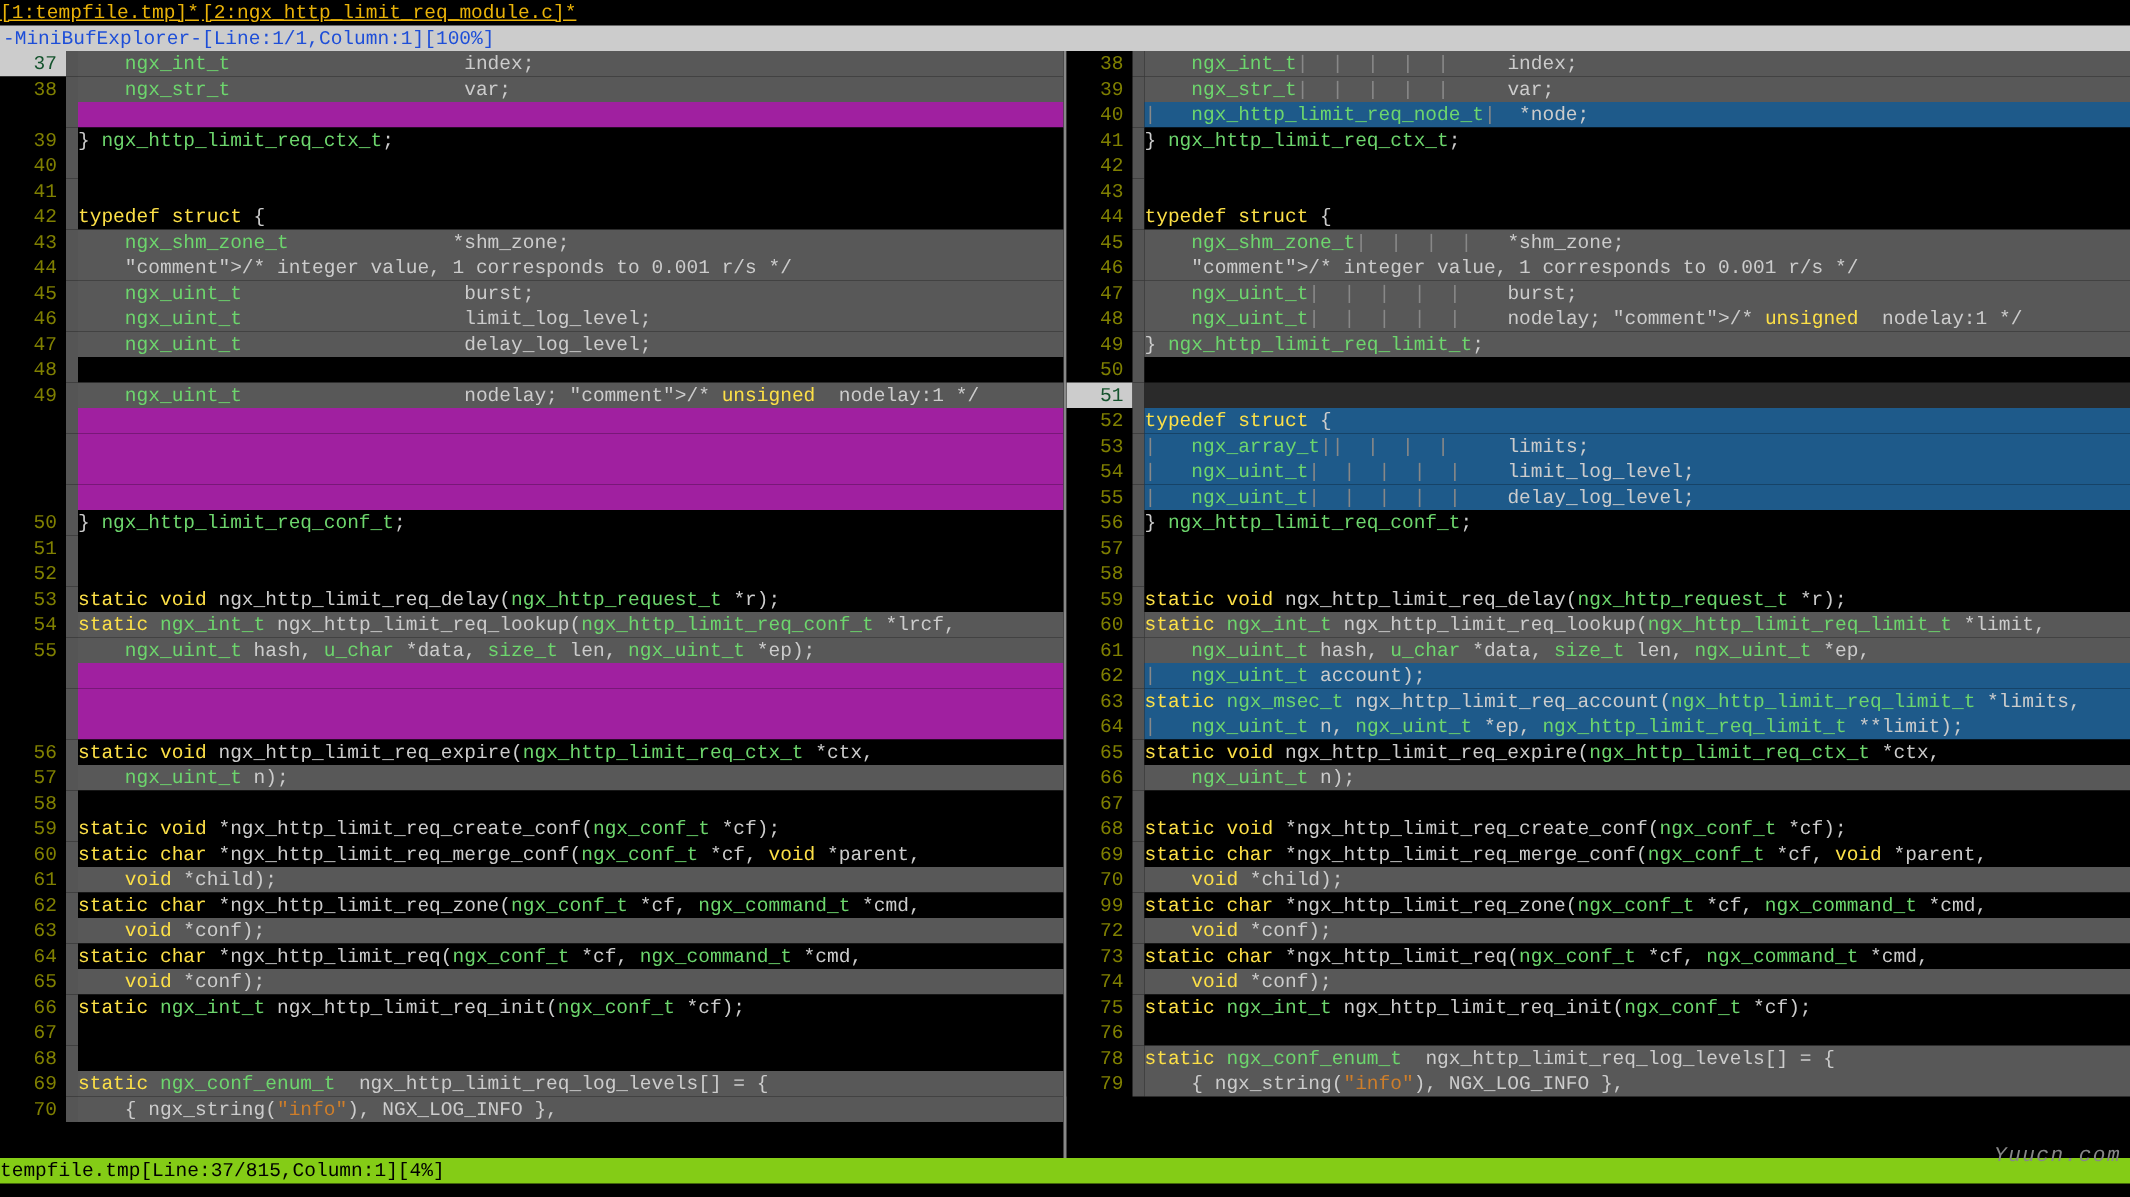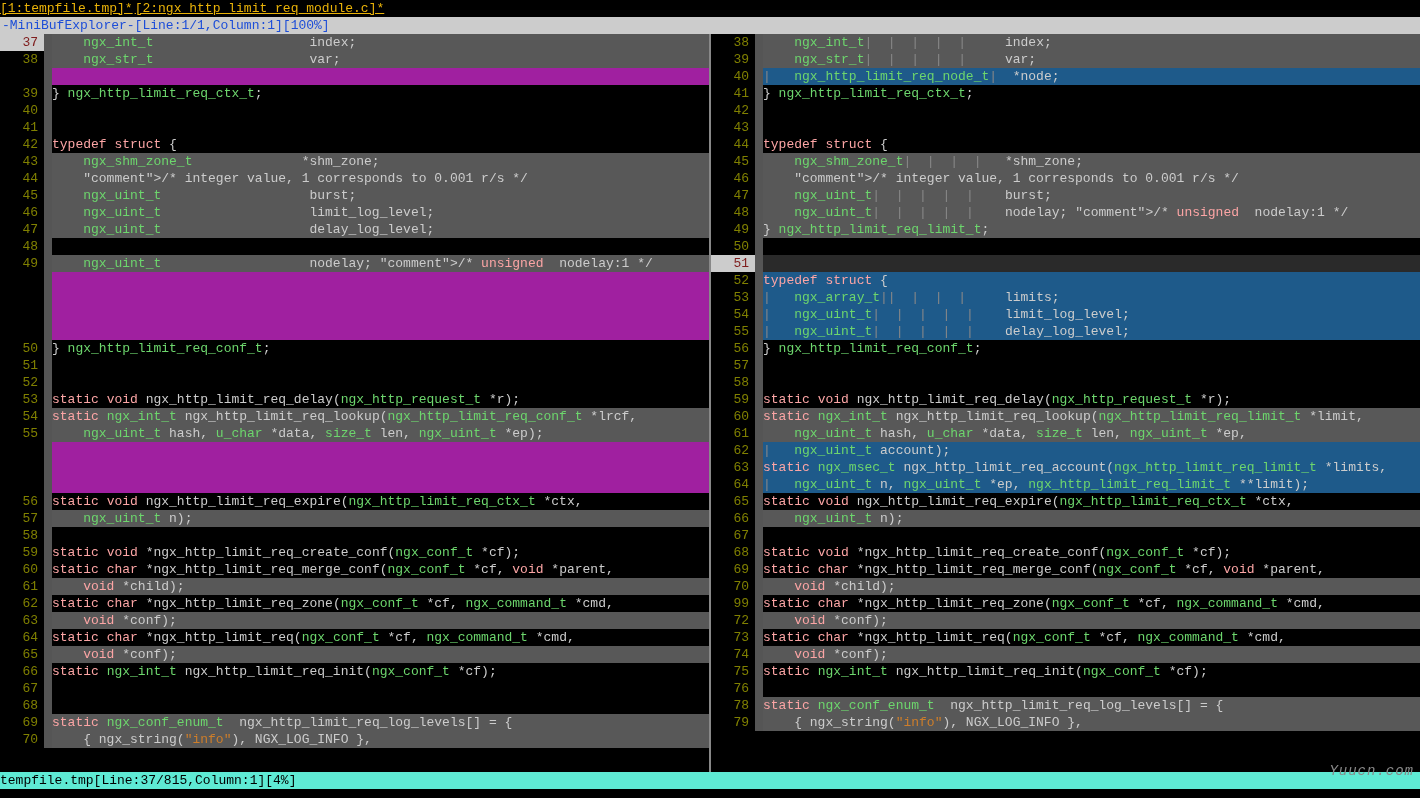--- a/index.html
+++ b/index.html
@@ -5,28 +5,28 @@
 *{margin:0;padding:0;box-sizing:border-box}
 body{background:#000;font-family:'Courier New',monospace;font-size:13px;color:#ccc;width:1420px;height:798px;overflow:hidden;line-height:17px}
 .top-tabs{background:#000;color:#eab308;padding:0 0;text-decoration:underline}
 .top-tabs span{margin-right:2px}
 .explorer-bar{background:#ccc;color:#1d4ed8;padding:0 2px}
 .diff-view{display:flex;height:738px}
 .pane{flex:1;overflow:hidden;position:relative}
 .pane-left{border-right:2px solid #888}
 .row{display:flex;height:17px;white-space:pre}
 .gutter{width:44px;text-align:right;padding-right:6px;color:#808000;background:#000;flex-shrink:0}
-.gutter.hl{background:#ccc;color:#7f1d1d}
+.gutter.hl{background:#ccc;color:#14532d}
 .fold{width:8px;background:#555;flex-shrink:0}
 .code{flex:1;background:#000;position:relative}
 .code.grey{background:#585858}
 .code.magenta{background:#a020a0}
 .code.blue{background:#1e5a8a}
 .code.cursorline{background:#2a2a2a}
-.kw{color:#fca5a5}
+.kw{color:#fde047}
 .type{color:#6dd66d}
 .str{color:#ce7e2a}
 .vbar{color:#888}
 .status-wrap{display:flex;width:100%}
 .watermark{position:absolute;right:6px;bottom:18px;color:#888;font-style:italic;font-size:14px;letter-spacing:1px}
 </style>
 </head>
 <body>
 
 <div class="top-tabs">
@@ -118,16 +118,16 @@
       <div class="row"><div class="gutter">73</div><div class="fold"></div><div class="code "><span class="kw">static</span> <span class="kw">char</span> *ngx_http_limit_req(<span class="type">ngx_conf_t</span> *cf, <span class="type">ngx_command_t</span> *cmd,</div></div>
       <div class="row"><div class="gutter">74</div><div class="fold"></div><div class="code grey">    <span class="kw">void</span> *conf);</div></div>
       <div class="row"><div class="gutter">75</div><div class="fold"></div><div class="code "><span class="kw">static</span> <span class="type">ngx_int_t</span> ngx_http_limit_req_init(<span class="type">ngx_conf_t</span> *cf);</div></div>
       <div class="row"><div class="gutter">76</div><div class="fold"></div><div class="code "></div></div>
       <div class="row"><div class="gutter">78</div><div class="fold"></div><div class="code grey"><span class="kw">static</span> <span class="type">ngx_conf_enum_t</span>  ngx_http_limit_req_log_levels[] = {</div></div>
       <div class="row"><div class="gutter">79</div><div class="fold"></div><div class="code grey">    { ngx_string(<span class="str">"info"</span>), NGX_LOG_INFO },</div></div>
     </div>
 </div>
 
 <div class="status-wrap">
-  <div class="sl" style="background:#5eead4;color:#000;flex:1">tempfile.tmp[Line:37/815,Column:1][4%]</div>
+  <div class="sl" style="background:#84cc16;color:#000;flex:1">tempfile.tmp[Line:37/815,Column:1][4%]</div>
 </div>
 
 <div class="watermark">Yuucn.com</div>
 
 </body></html>

